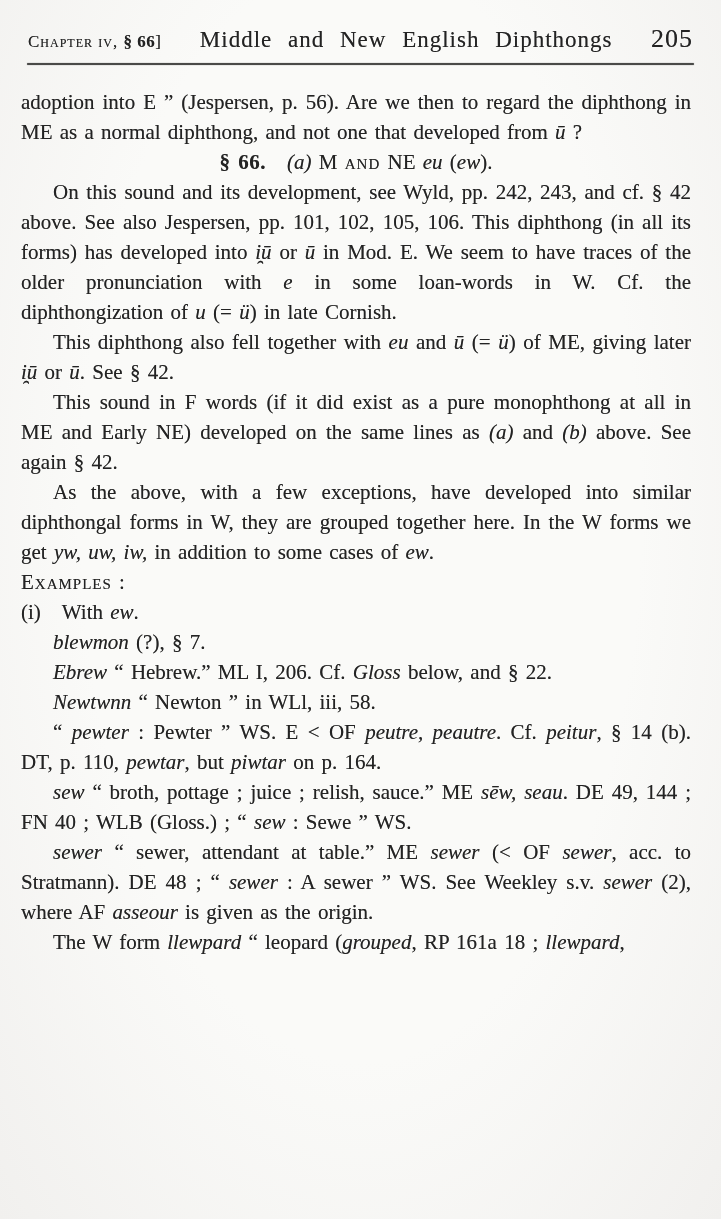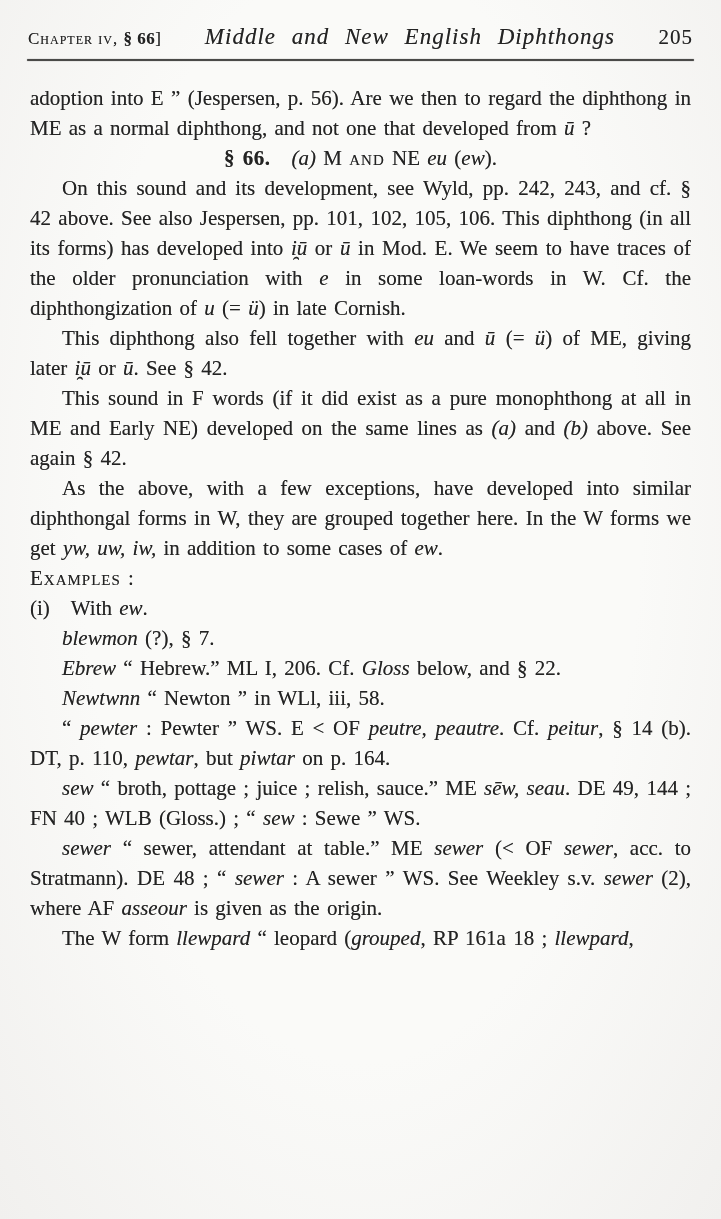--- a/index.html
+++ b/index.html
@@ -15,32 +15,32 @@
   }
   
   .hdr{
     display:flex;align-items:baseline;
     margin:24px 28px 0 28px;
     white-space:nowrap;
   }
   .hdr-left{font-size:17px;letter-spacing:0.5px;}
   .hdr-title{
     flex:1;text-align:center;
-    font-style:italic;font-size:23px;
+    font-size:23px;
     letter-spacing:1px;word-spacing:9px;
   }
-  .hdr-page{font-size:21px;letter-spacing:1px;}
+  .hdr-page{font-size:26px;letter-spacing:1px;}
   .rule{
     height:2px;background:#4a4a48;
     margin:9px 27px 0 27px;border-radius:1px;
     box-shadow:0 0 1px rgba(60,60,58,.8);
   }
   
   .body{
-    margin:22px 30px 0 30px;
+    margin:22px 30px 0 21px;
     font-size:21px;line-height:30px;
     text-align:justify;word-spacing:2px;
   }
   .body p{margin:0;}
   .indent{text-indent:32px;}
   .entry{text-indent:32px;}
   .section-head{margin-top:24px;text-align:center;}
   .subhead{margin-top:14px;text-indent:37px;text-align:left;}
   .examples-label{margin-top:10px;text-align:left;}
   .list-head{margin-top:8px;text-align:left;}

